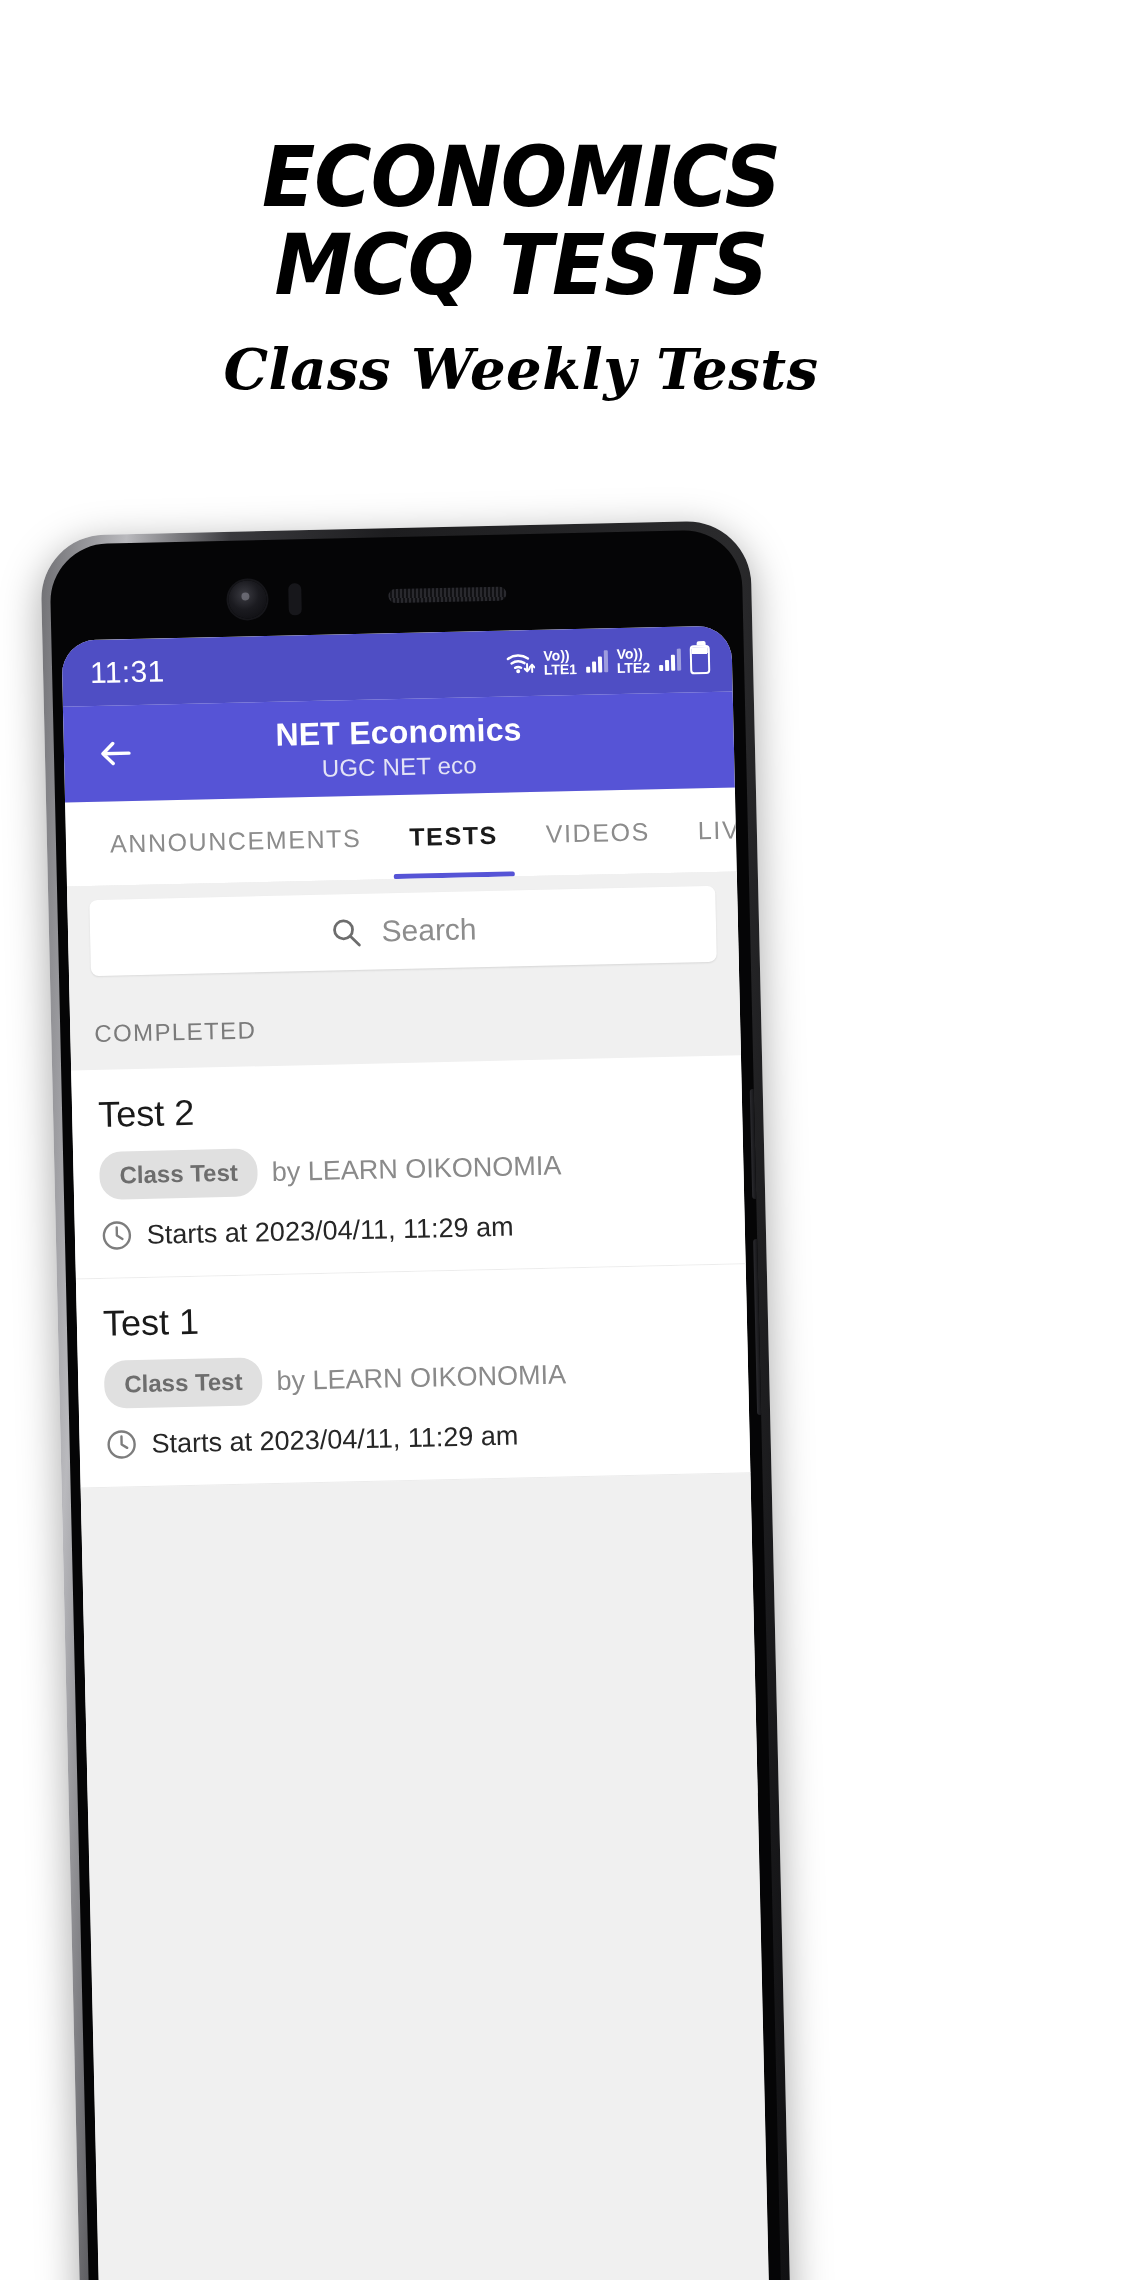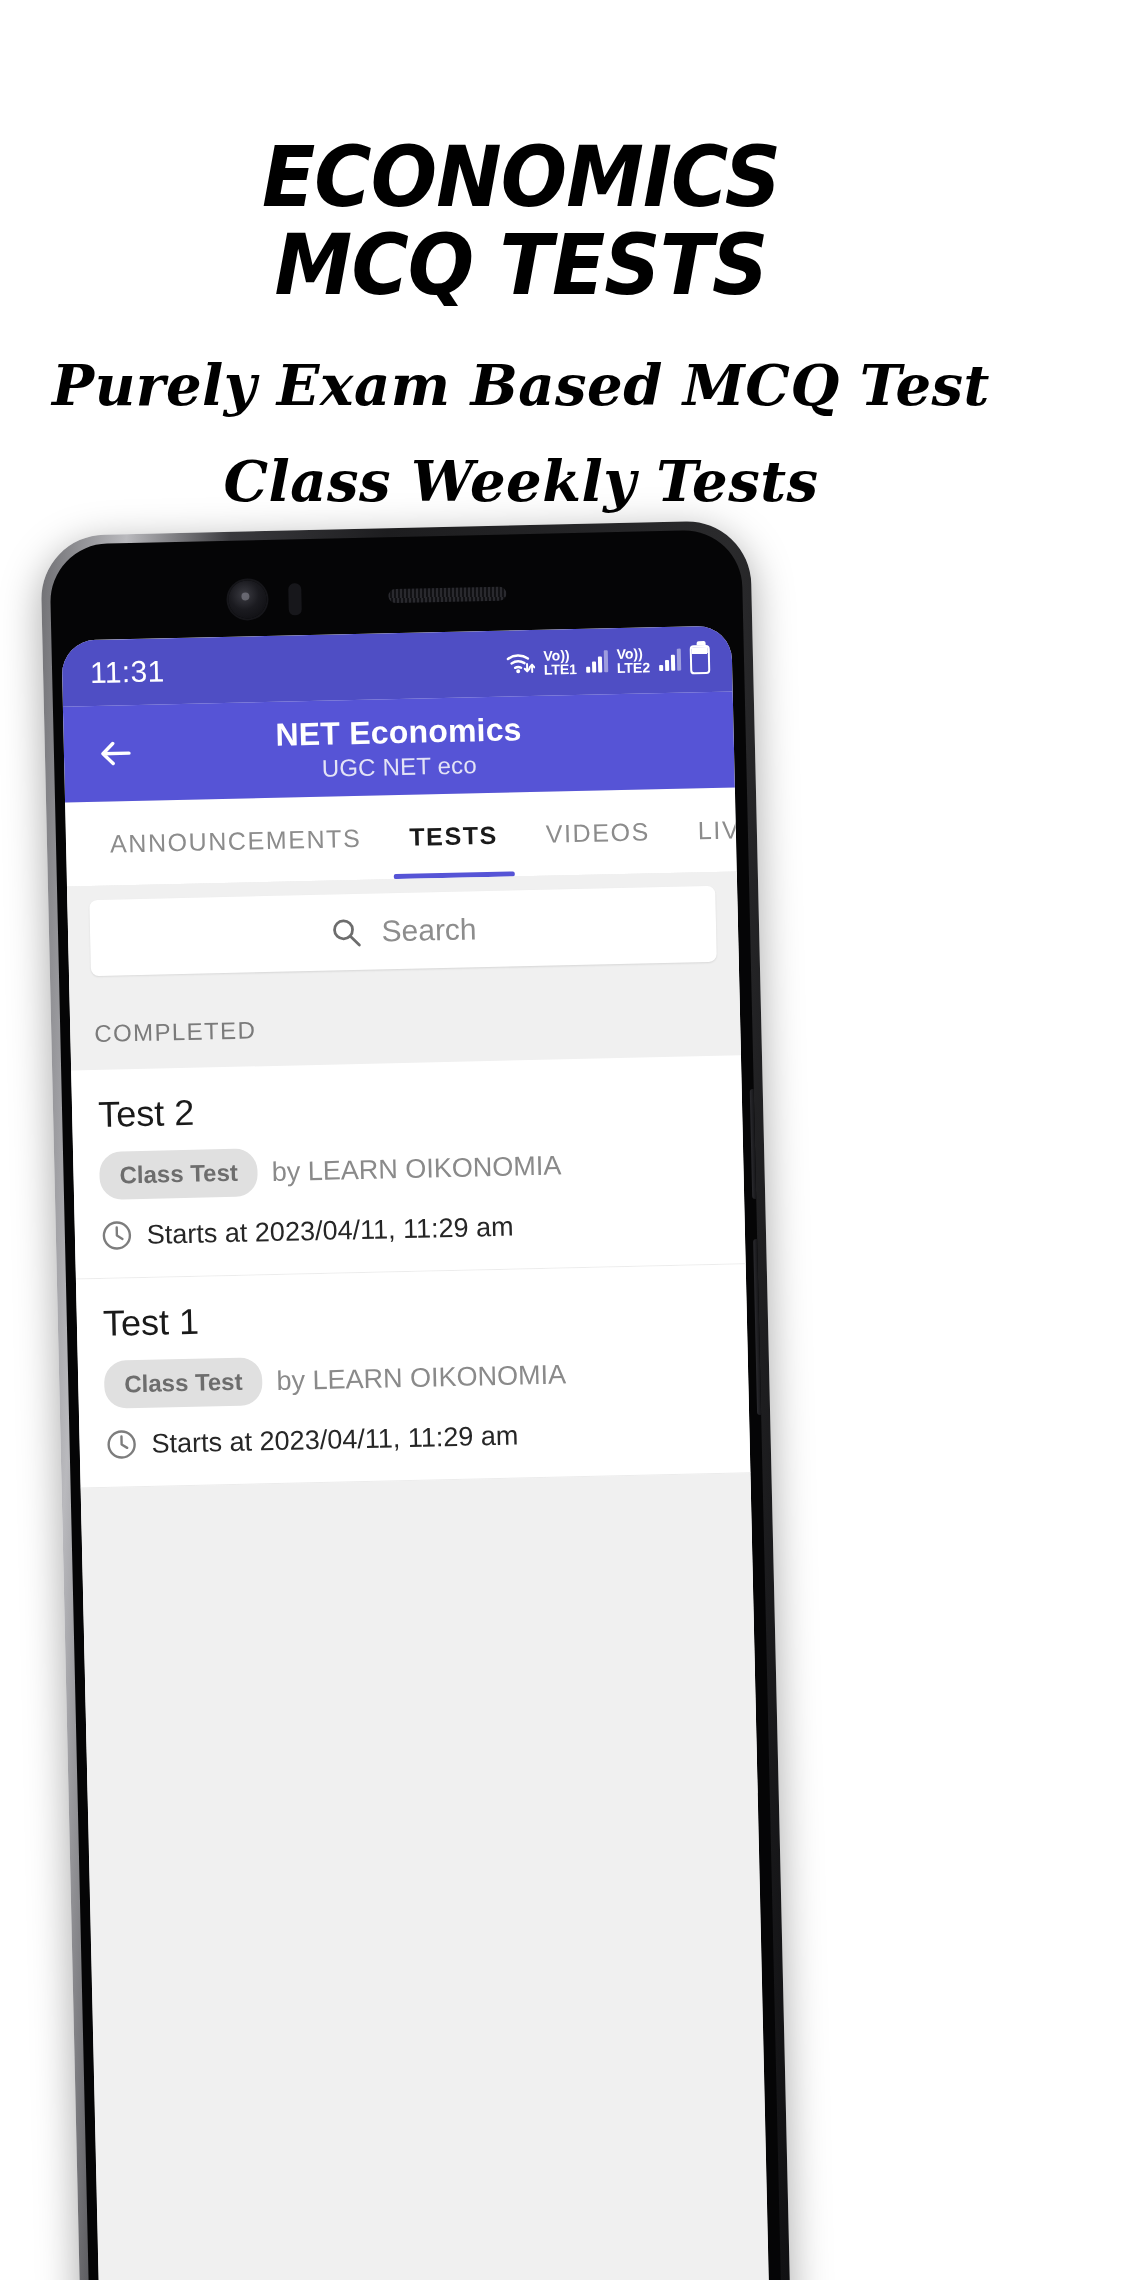--- a/index.html
+++ b/index.html
@@ -196,21 +196,20 @@
 </style>
 </head>
 <body>
 <div id="root">
 
   <div class="promo">
     <div class="promo-title">
       <span class="l1">ECONOMICS</span>
       <span class="l2">MCQ TESTS</span>
     </div>
-    <div class="promo-sub s1">Purely Exam Based MCQ Test</div>
     <div class="promo-sub s2">Class Weekly Tests</div>
   </div>
 
   <div class="device">
     <div class="device-inner">
 
       <div class="bezel">
         <div class="cam"></div>
         <div class="sensor"></div>
         <div class="speaker"></div>

